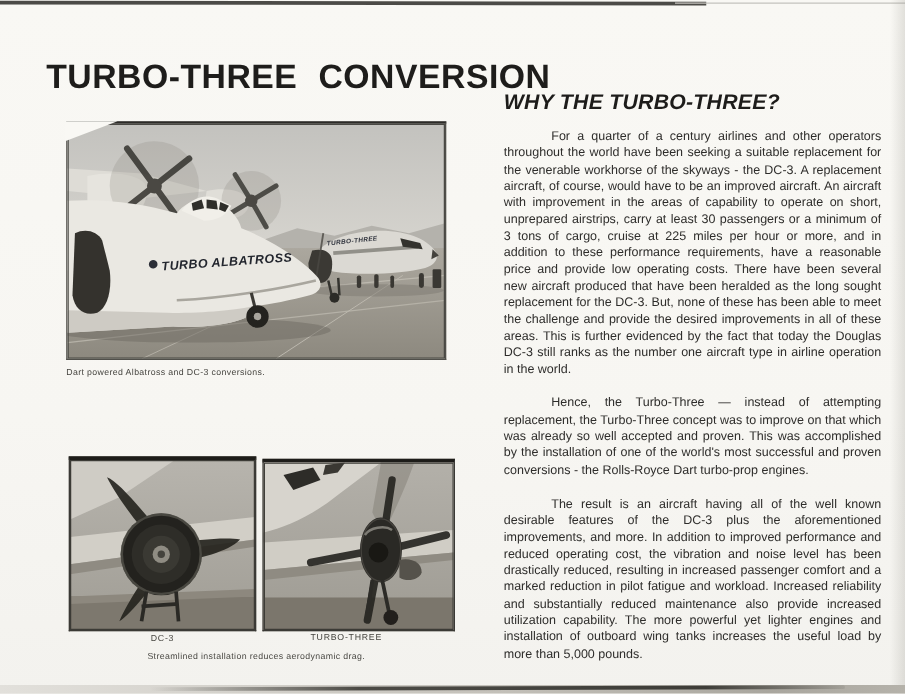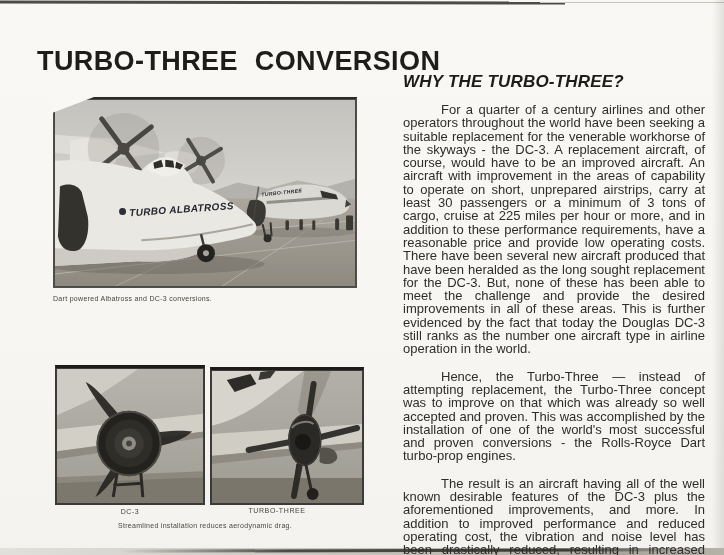--- a/index.html
+++ b/index.html
@@ -25,21 +25,21 @@
   .photo-small svg{display:block;width:100%;height:100%;}
   .photo-dc3{left:55px;top:365px;width:150px;height:140px;}
   .photo-turbo{left:210px;top:367px;width:154px;height:138px;}
 
   .label-dc3{position:absolute;left:55px;top:508px;width:150px;text-align:center;font-size:7px;letter-spacing:0.6px;color:#45443f;}
   .label-turbo{position:absolute;left:200px;top:507px;width:154px;text-align:center;font-size:7px;letter-spacing:0.6px;color:#45443f;}
   .caption-pair{position:absolute;left:55px;top:522px;width:300px;text-align:center;font-size:7px;color:#4a4944;letter-spacing:0.3px;}
 
   .col-right{position:absolute;left:403px;top:72px;width:302px;}
   .section-heading{margin:0 0 11px 0;font-size:17px;font-style:italic;font-weight:bold;color:#1d1c1a;letter-spacing:0.2px;}
-  .col-right p{margin:0 0 14px 0;font-size:13px;line-height:13.3px;text-align:justify;text-indent:38px;color:#2e2d2b;}
+  .col-right p{margin:0 0 14px 0;font-size:10px;line-height:13.3px;text-align:justify;text-indent:38px;color:#2e2d2b;}
 </style>
 </head>
 <body>
 
 <div class="page">
 
   <div class="scan-top-line"></div>
   <div class="scan-top-line-faint"></div>
   <div class="scan-right-shade"></div>
   <div class="scan-bottom-strip"></div>

